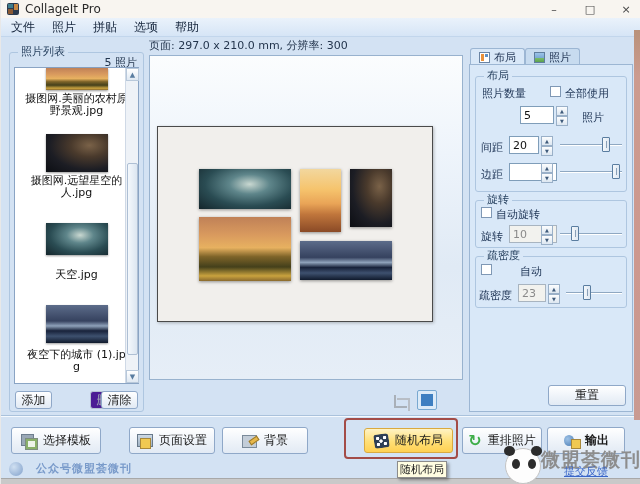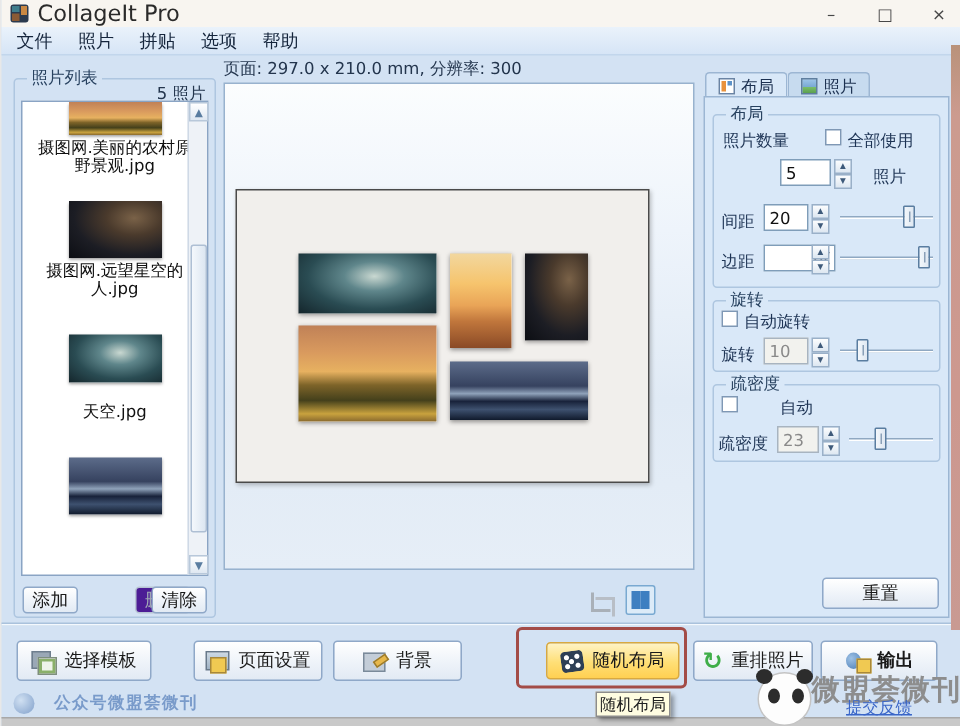--- a/index.html
+++ b/index.html
@@ -7,21 +7,21 @@
   body { font-family:"DejaVu Sans","Liberation Sans",sans-serif; font-size:12px; color:#1a1a1a; }
   .window { position:relative; width:640px; height:484px; background:#d3e2f3; border-left:1px solid #e8e8e8; }
 
   
   .titlebar { position:absolute; left:0; top:0; width:640px; height:18px; background:#f8f5f0; display:flex; align-items:center; }
   .appicon { position:relative; width:12px; height:12px; margin-left:6px; background:#2b3a4e; border-radius:2px; overflow:hidden; }
   .appicon i { position:absolute; display:block; }
   .appicon .a1 { left:1px; top:1px; width:5px; height:4px; background:#3f7d8c; }
   .appicon .a2 { left:7px; top:1px; width:4px; height:6px; background:#c98843; }
   .appicon .a3 { left:1px; top:6px; width:5px; height:5px; background:#8a5a35; }
-  .title { margin-left:6px; font-size:15px; color:#2a2a2a; }
+  .title { margin-left:6px; font-size:12px; color:#2a2a2a; }
   .wincontrols { position:absolute; right:8px; top:0; height:18px; display:flex; gap:22px; align-items:center; }
   .wc { font-size:11px; color:#474747; width:14px; text-align:center; cursor:default; }
 
   
   .menubar { position:absolute; left:0; top:18px; width:640px; height:19px; background:linear-gradient(#eaf2fb,#d6e5f6); border-bottom:1px solid #c2d6ec; display:flex; align-items:center; padding-left:10px; gap:17px; }
   .menuitem { font-size:12px; color:#15253c; }
 
   .pageinfo { position:absolute; left:148px; top:38px; font-size:11px; color:#23354d; }
 
   
@@ -167,20 +167,21 @@
         <div class="fname">摄图网.远望星空的人.jpg</div>
       </div>
 
       <div style="margin-top:24px;">
         <div class="thumb ph-sky" style="height:32px;"></div>
         <div class="fname" style="margin-top:14px;">天空.jpg</div>
       </div>
 
       <div style="margin-top:24px;">
         <div class="thumb ph-city" style="height:38px;"></div>
+        <div class="fname" style="margin-top:6px;">夜空下的城市 (1).jpg</div>
       </div>
 
       <div class="scroll">
         <div class="sbtn" style="top:0;">▲</div>
         <div class="sthumb"></div>
         <div class="sbtn" style="bottom:0;">▼</div>
       </div>
     </div>
 
     <div class="btn" style="left:5px; top:338px; width:37px; height:18px;">添加</div>
@@ -251,21 +252,21 @@
       <span class="track"></span>
         <span class="sl-thumb" style="left:84%;"></span>
     </span>
   </div>
 
   <div class="gbox gbox-blue" style="left:474px; top:200px; width:152px; height:48px;">
     <span class="glabel">旋转</span>
     <span class="cb" style="left:5px; top:6px;"></span>
     <span class="flabel" style="left:20px; top:6px;">自动旋转</span>
     <span class="flabel" style="left:5px; top:28px;">旋转</span>
-    <input class="spin dis" style="left: 33px; top: 24px; width: 30px;" readonly="" value="10">
+    <input class="spin dis" style="left: 33px; top: 24px; width: 48px;" readonly="" value="10">
     <span class="spinner" style="left:65px; top:24px;">
       <span>▲</span>
       <span>▼</span>
     </span>
     <span class="slider" style="left:84px; top:25px; width:62px;">
       <span class="track"></span>
         <span class="sl-thumb" style="left:18%;"></span>
     </span>
   </div>
 

